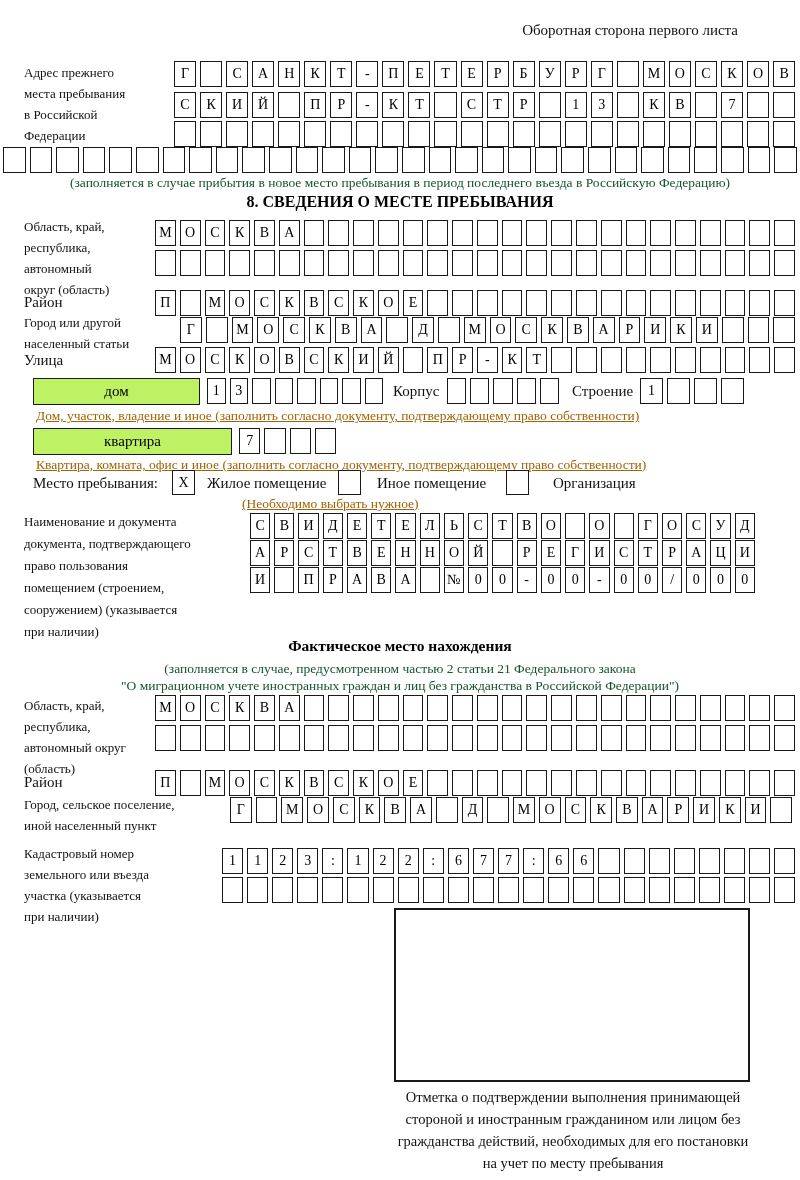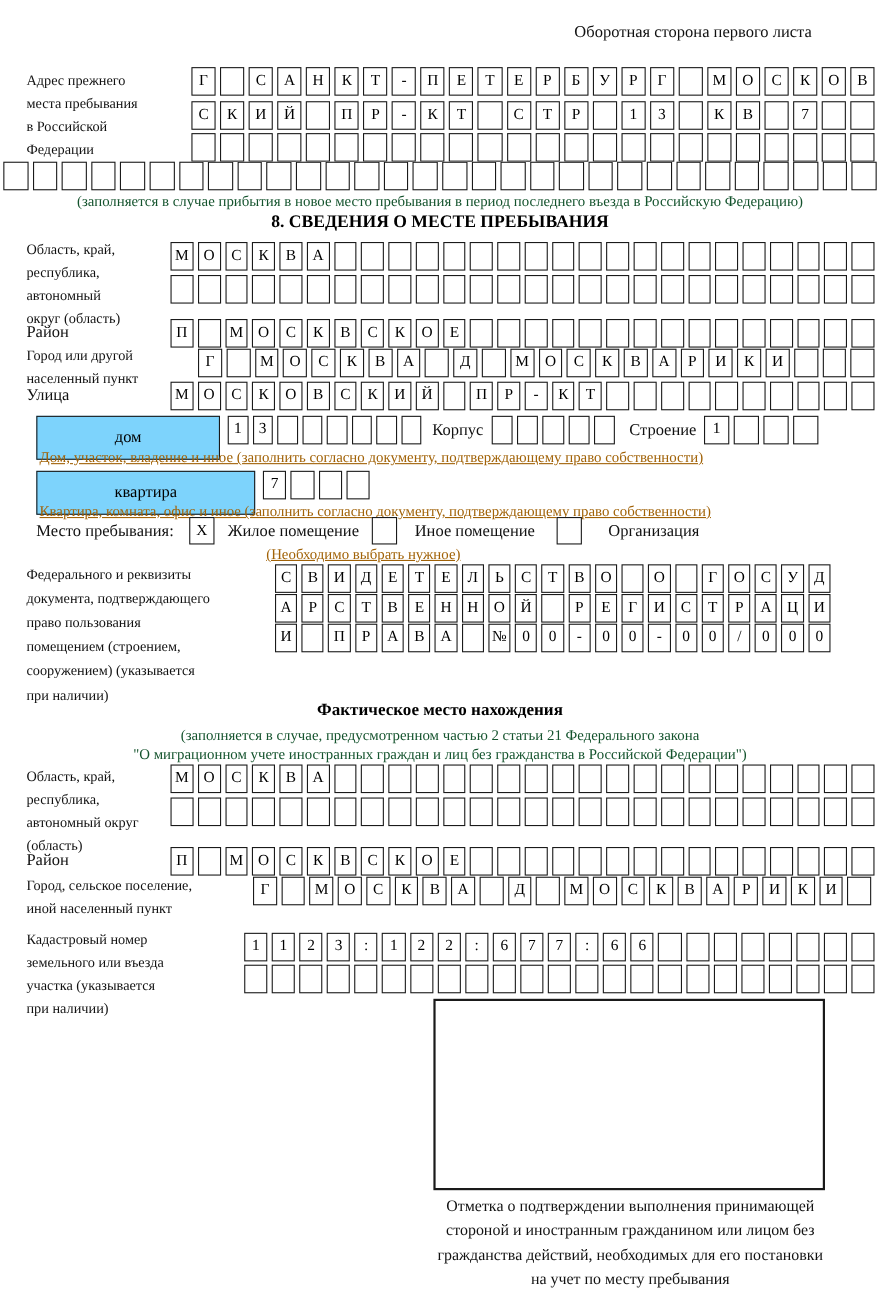--- a/index.html
+++ b/index.html
@@ -12,21 +12,21 @@
   .abs { position:absolute; }
   .lbl { font-size:15px; line-height:21px; color:#111; }
   .lbl-line { font-size:13px; line-height:21px; color:#111; }
   .cells { position:absolute; display:flex; gap:4px; height:26px; }
   .cells .cell {
     flex:1 1 0; border:1.8px solid #1a1a1a; background:#fff;
     display:flex; align-items:center; justify-content:center;
     font-size:14px; line-height:1; color:#000; min-width:0;
   }
   .widebox {
-    position:absolute; height:40px; border:1.8px solid #1a1a1a; background:#7dd3fc;
+    position:absolute; height:27px; border:1.8px solid #1a1a1a; background:#bef264;
     display:flex; align-items:center; justify-content:center; font-size:15px;
   }
   .chk {
     position:absolute; width:23px; height:25px; border:1.8px solid #1a1a1a;
     display:flex; align-items:center; justify-content:center; font-size:14px; background:#fff;
   }
   .note { position:absolute; left:0; width:100%; text-align:center; font-size:13.5px; color:#14532d; }
   .note-left { position:absolute; font-size:13.5px; color:#a16207;text-decoration:underline; }
   .heading { position:absolute; left:0; width:100%; text-align:center; font-weight:bold; color:#000; }
   .stamp-box { position:absolute; border:2px solid #1a1a1a; background:#fff; }
@@ -247,21 +247,21 @@
       <span class="cell"></span>
       <span class="cell"></span>
       <span class="cell"></span>
       <span class="cell"></span>
       <span class="cell"></span>
       <span class="cell"></span>
     </div>
 
   <div class="abs" style="left:24px; top:312px;">
     <div class="lbl-line">Город или другой</div>
-    <div class="lbl-line">населенный пункт</div>
+    <div class="lbl-line">населенный статьи</div>
   </div>
   <div class="cells" style="top:317px; left:180px; width:615px;">
       <span class="cell">Г</span>
       <span class="cell"></span>
       <span class="cell">М</span>
       <span class="cell">О</span>
       <span class="cell">С</span>
       <span class="cell">К</span>
       <span class="cell">В</span>
       <span class="cell">А</span>
@@ -353,21 +353,21 @@
   <div class="abs lbl" style="left:33px; top:473px;">Место пребывания:</div>
   <div class="chk" style="left:172px; top:470px;">X</div>
   <div class="abs lbl" style="left:207px; top:473px;">Жилое помещение</div>
   <div class="chk" style="left:338px; top:470px;"></div>
   <div class="abs lbl" style="left:377px; top:473px;">Иное помещение</div>
   <div class="chk" style="left:506px; top:470px;"></div>
   <div class="abs lbl" style="left:553px; top:473px;">Организация</div>
   <div class="note-left" style="left:242px; top:496px;">(Необходимо выбрать нужное)</div>
 
   <div class="abs" style="left:24px; top:511px;">
-    <div class="lbl-line" style="line-height:22px;">Федерального и реквизиты</div>
+    <div class="lbl-line" style="line-height:22px;">Наименование и документа</div>
     <div class="lbl-line" style="line-height:22px;">документа, подтверждающего</div>
     <div class="lbl-line" style="line-height:22px;">право пользования</div>
     <div class="lbl-line" style="line-height:22px;">помещением (строением,</div>
     <div class="lbl-line" style="line-height:22px;">сооружением) (указывается</div>
     <div class="lbl-line" style="line-height:22px;">при наличии)</div>
   </div>
   <div class="cells" style="top:513px; left:250px; width:505px;">
       <span class="cell">С</span>
       <span class="cell">В</span>
       <span class="cell">И</span>

